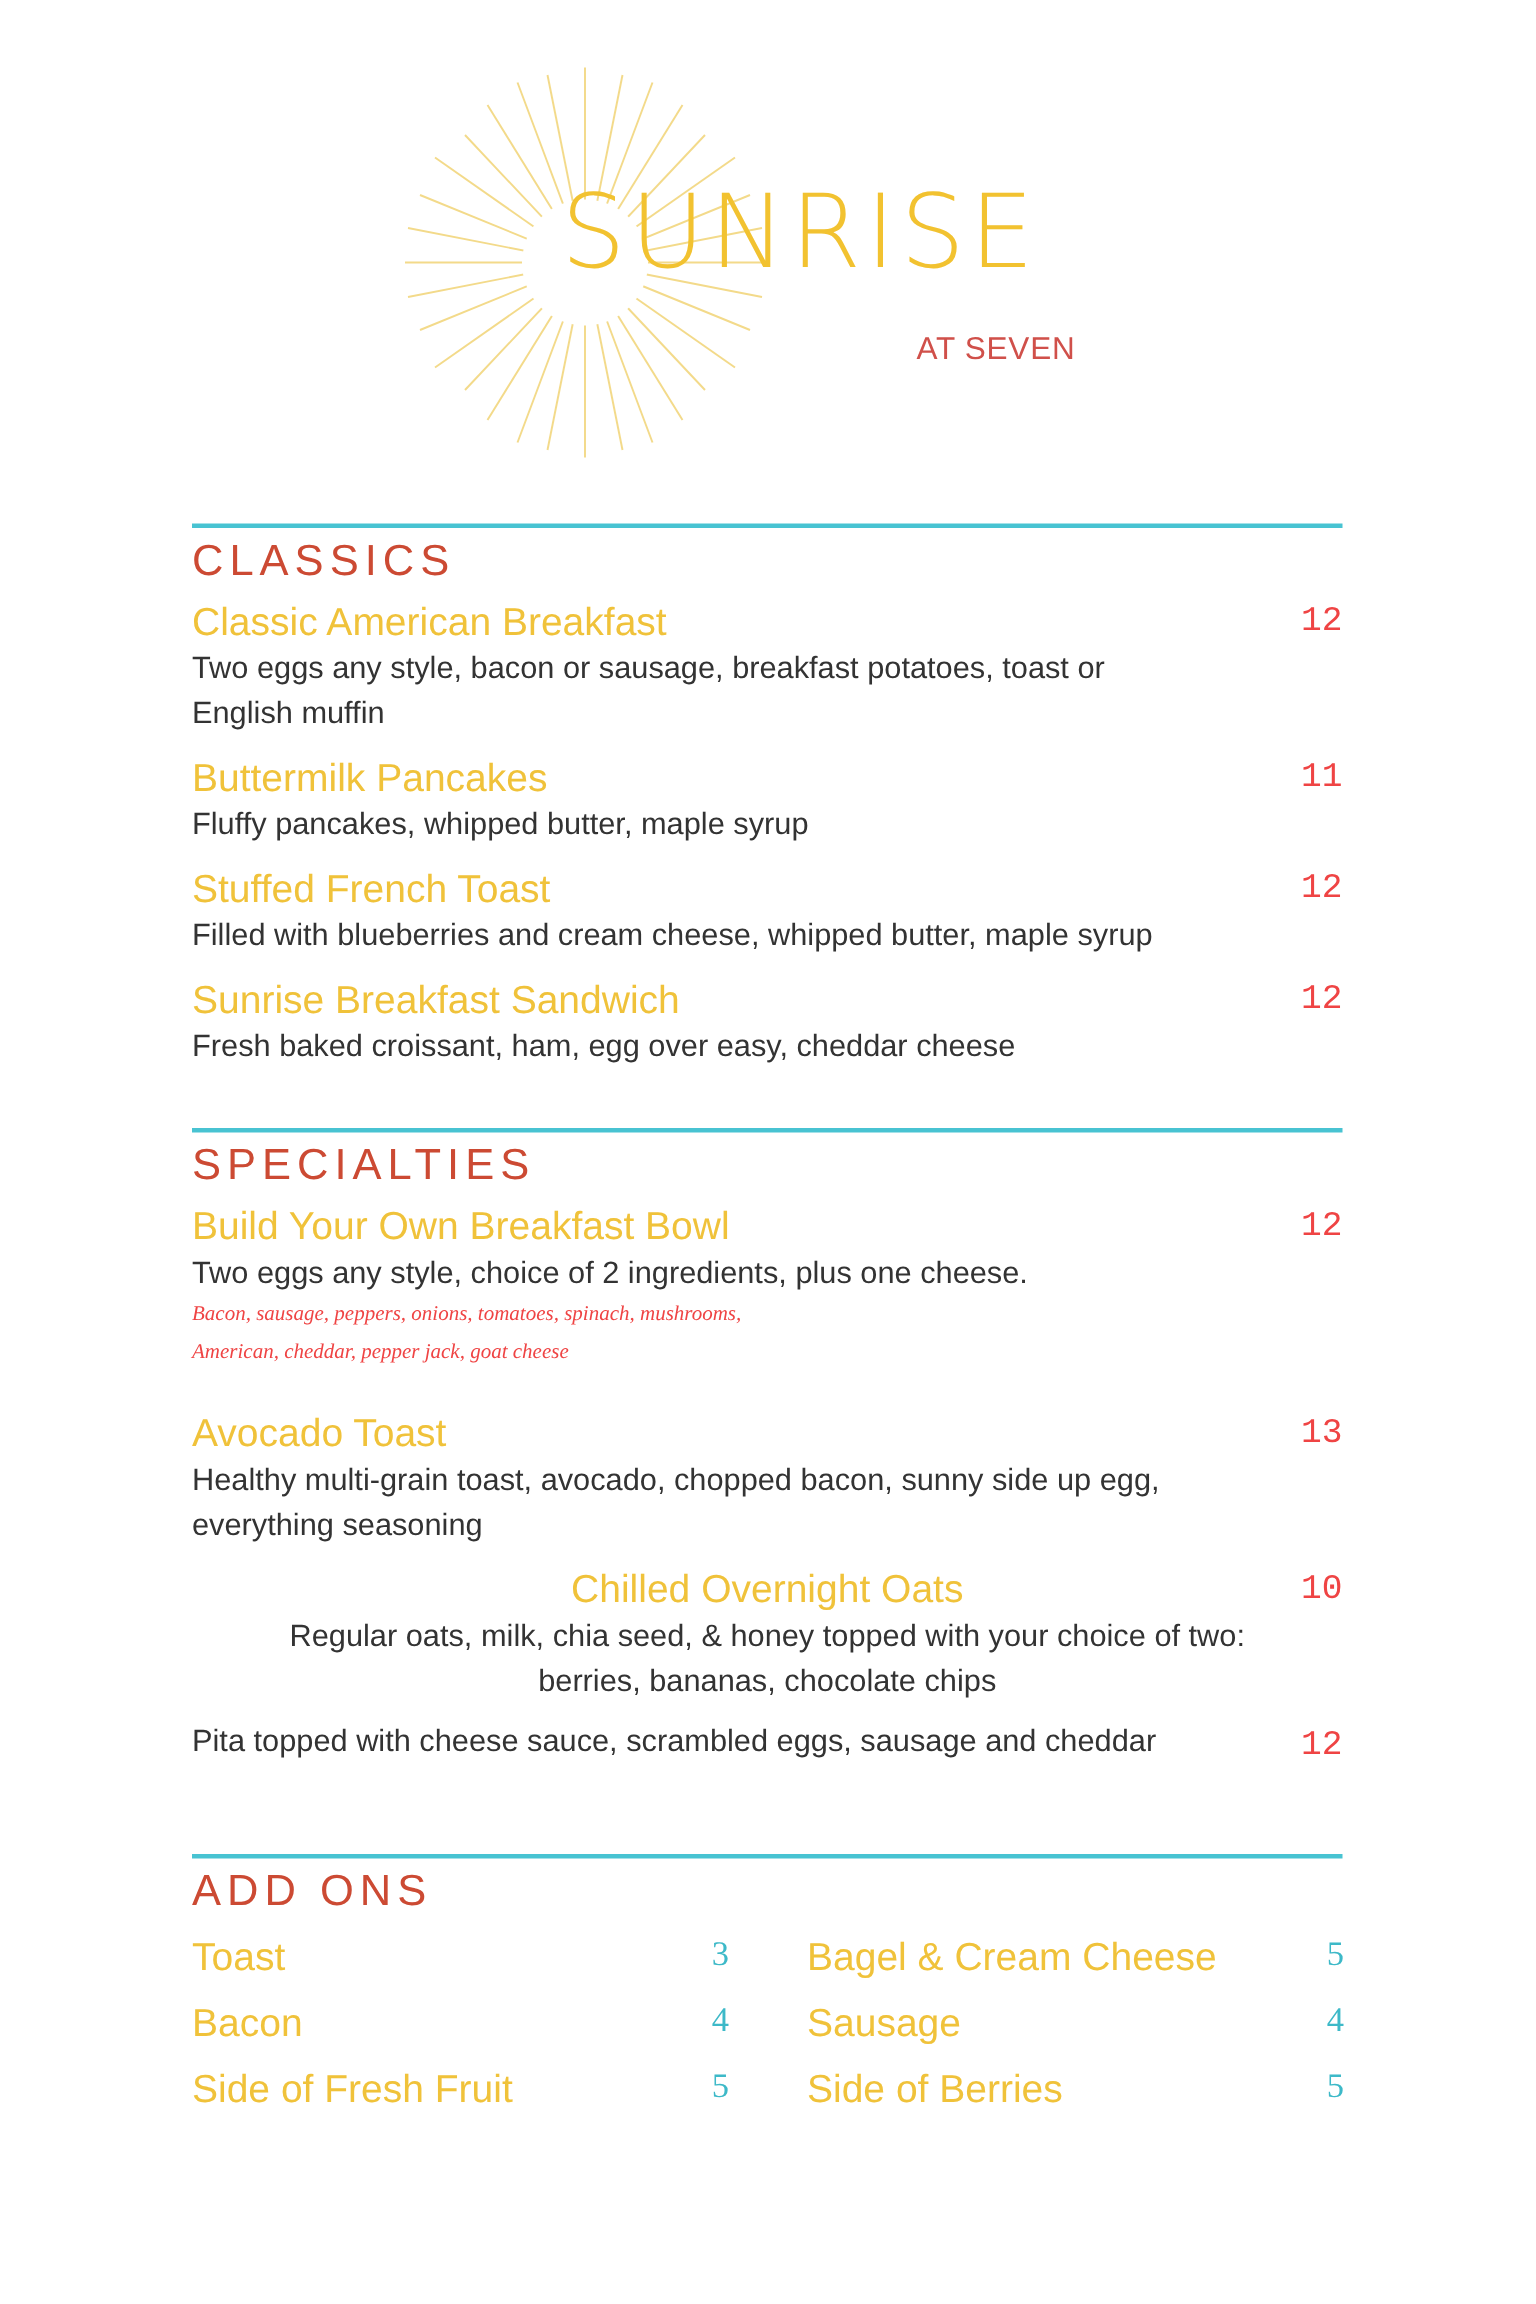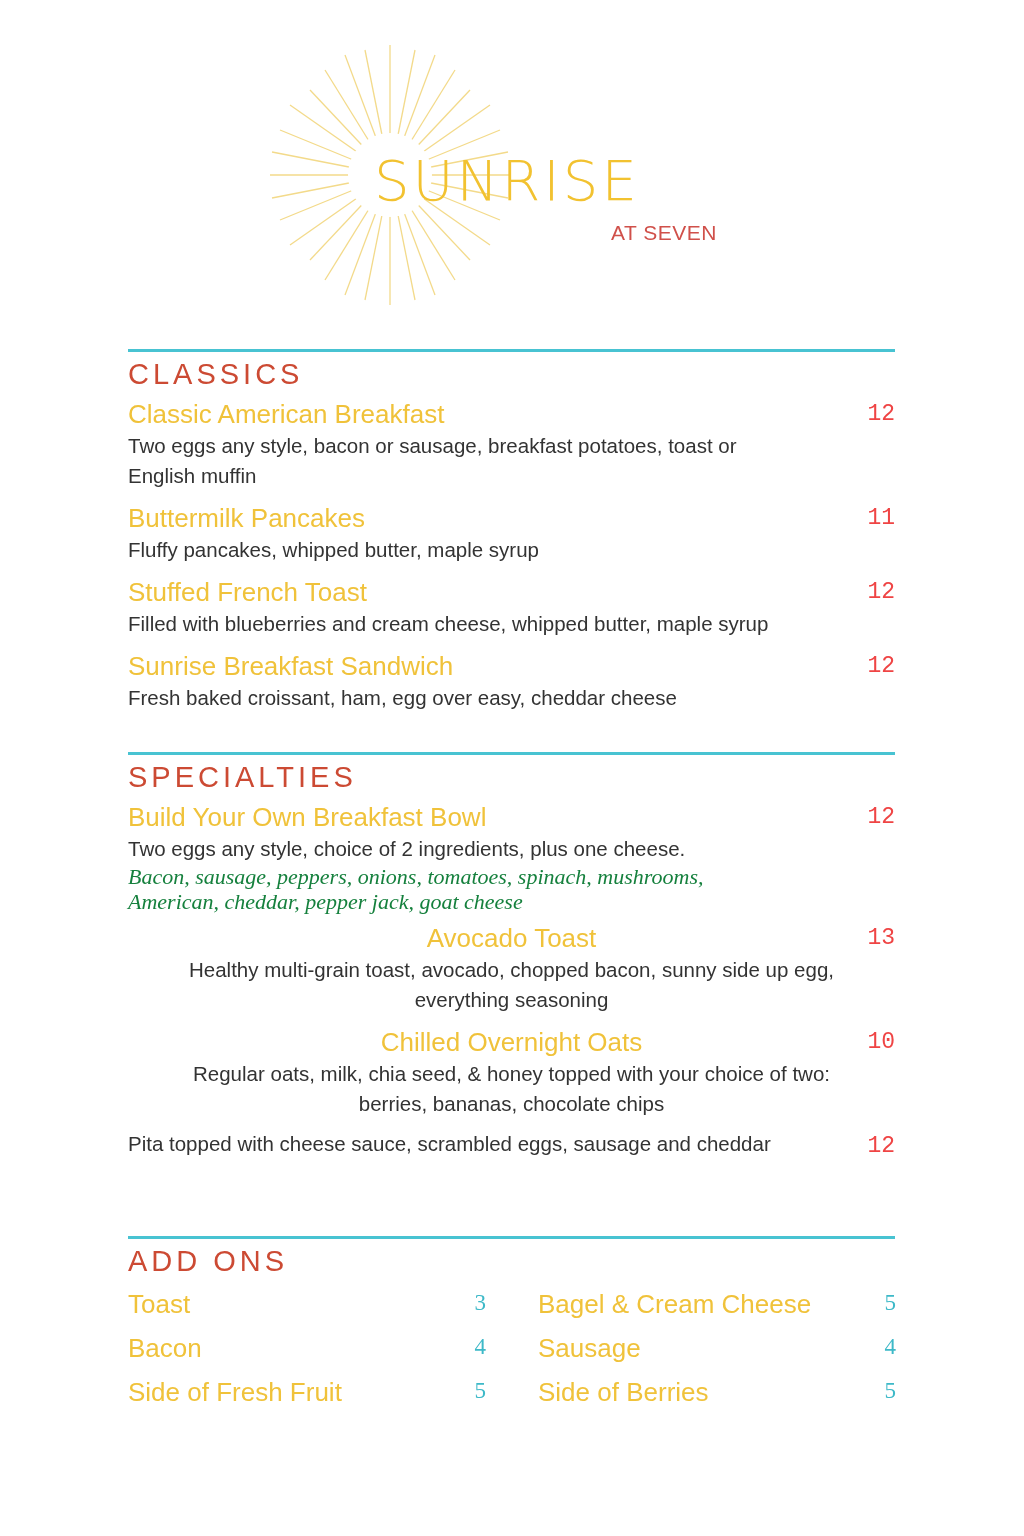--- a/index.html
+++ b/index.html
@@ -1,28 +1,28 @@
 <!DOCTYPE html>
 <html><head>
 <meta charset="utf-8">
 <style>
   html, body { margin:0; padding:0; background:#ffffff; }
   body { width:1024px; height:1536px; position:relative; overflow:hidden; font-family:"Liberation Sans", sans-serif; }
   .logo { position:absolute; left:260px; top:40px; width:480px; height:270px; }
   .logo svg { position:absolute; left:0; top:0; }
-  .logo-title { position:absolute; left:114px; top:82px; font-family:"DejaVu Sans", sans-serif; font-weight:200; font-size:56px; letter-spacing:3px; color:#f2c230; line-height:1; transform:scaleY(1.0);margin-top:31px; }
+  .logo-title { position:absolute; left:114px; top:82px; font-family:"DejaVu Sans", sans-serif; font-weight:200; font-size:68px; letter-spacing:3px; color:#f2c230; line-height:1; transform:scaleY(1.0); }
   .logo-sub { position:absolute; left:351px; top:181px; font-family:"Liberation Sans", sans-serif; font-size:21px; color:#d0504a; letter-spacing:0.5px; }
   .section { position:absolute; left:128px; width:767px; }
   .divider { height:3px; background:#48c3d2; width:767px; }
   .sec-title { font-family:"Liberation Sans", sans-serif; font-size:29px; letter-spacing:4px; color:#cc4a33; margin-top:8px; line-height:30px; }
   .item { position:relative; }
   .item-name { font-family:"Liberation Sans", sans-serif; font-size:26px; color:#f0c23a; line-height:34px; }
   .item-price { position:absolute; right:0; top:4px; font-family:Liberation Mono, monospace; font-size:23px; color:#ef4444; }
   .item-desc { font-family:"Liberation Sans", sans-serif; font-size:20.5px; color:#333333; line-height:30px; }
-  .item-note { font-family:"Liberation Serif", serif; font-style:italic; font-size:22px; color:#15803d; line-height:25px; }
+  .item-note { font-family:"Liberation Serif", serif; font-style:italic; font-size:14px; color:#ef4444; line-height:25px; }
   .addons { position:absolute; left:128px; width:767px; top:1286px; }
   .addon-col { position:absolute; top:0; width:358px; }
   .addon-row { position:relative; height:44px; }
   .addon-name { font-family:"Liberation Sans", sans-serif; font-size:26px; color:#f0c23a; line-height:36px; }
   .addon-price { position:absolute; right:0; top:4px; font-family:"Liberation Serif", serif; font-size:23px; color:#3db9c8; }
 </style>
 </head>
 <body>
 
 <div class="logo">
@@ -98,21 +98,21 @@
   <div class="divider"></div>
   <div class="sec-title" style="margin-top:7px;">SPECIALTIES</div>
 
   <div class="item" style="margin-top:8px;">
     <div class="item-name">Build Your Own Breakfast Bowl</div>
     <div class="item-price">12</div>
     <div class="item-desc">Two eggs any style, choice of 2 ingredients, plus one cheese.</div>
     <div class="item-note">Bacon, sausage, peppers, onions, tomatoes, spinach, mushrooms,</div>
     <div class="item-note">American, cheddar, pepper jack, goat cheese</div>
   </div>
-  <div class="item" style="margin-top:7px;text-align:center;">
+  <div class="item" style="margin-top:24px;">
     <div class="item-name">Avocado Toast</div>
     <div class="item-price">13</div>
     <div class="item-desc">Healthy multi-grain toast, avocado, chopped bacon, sunny side up egg,</div>
     <div class="item-desc">everything seasoning</div>
   </div>
   <div class="item" style="margin-top:10px;text-align:center;">
     <div class="item-name">Chilled Overnight Oats</div>
     <div class="item-price">10</div>
     <div class="item-desc">Regular oats, milk, chia seed, &amp; honey topped with your choice of two:</div>
     <div class="item-desc">berries, bananas, chocolate chips</div>

